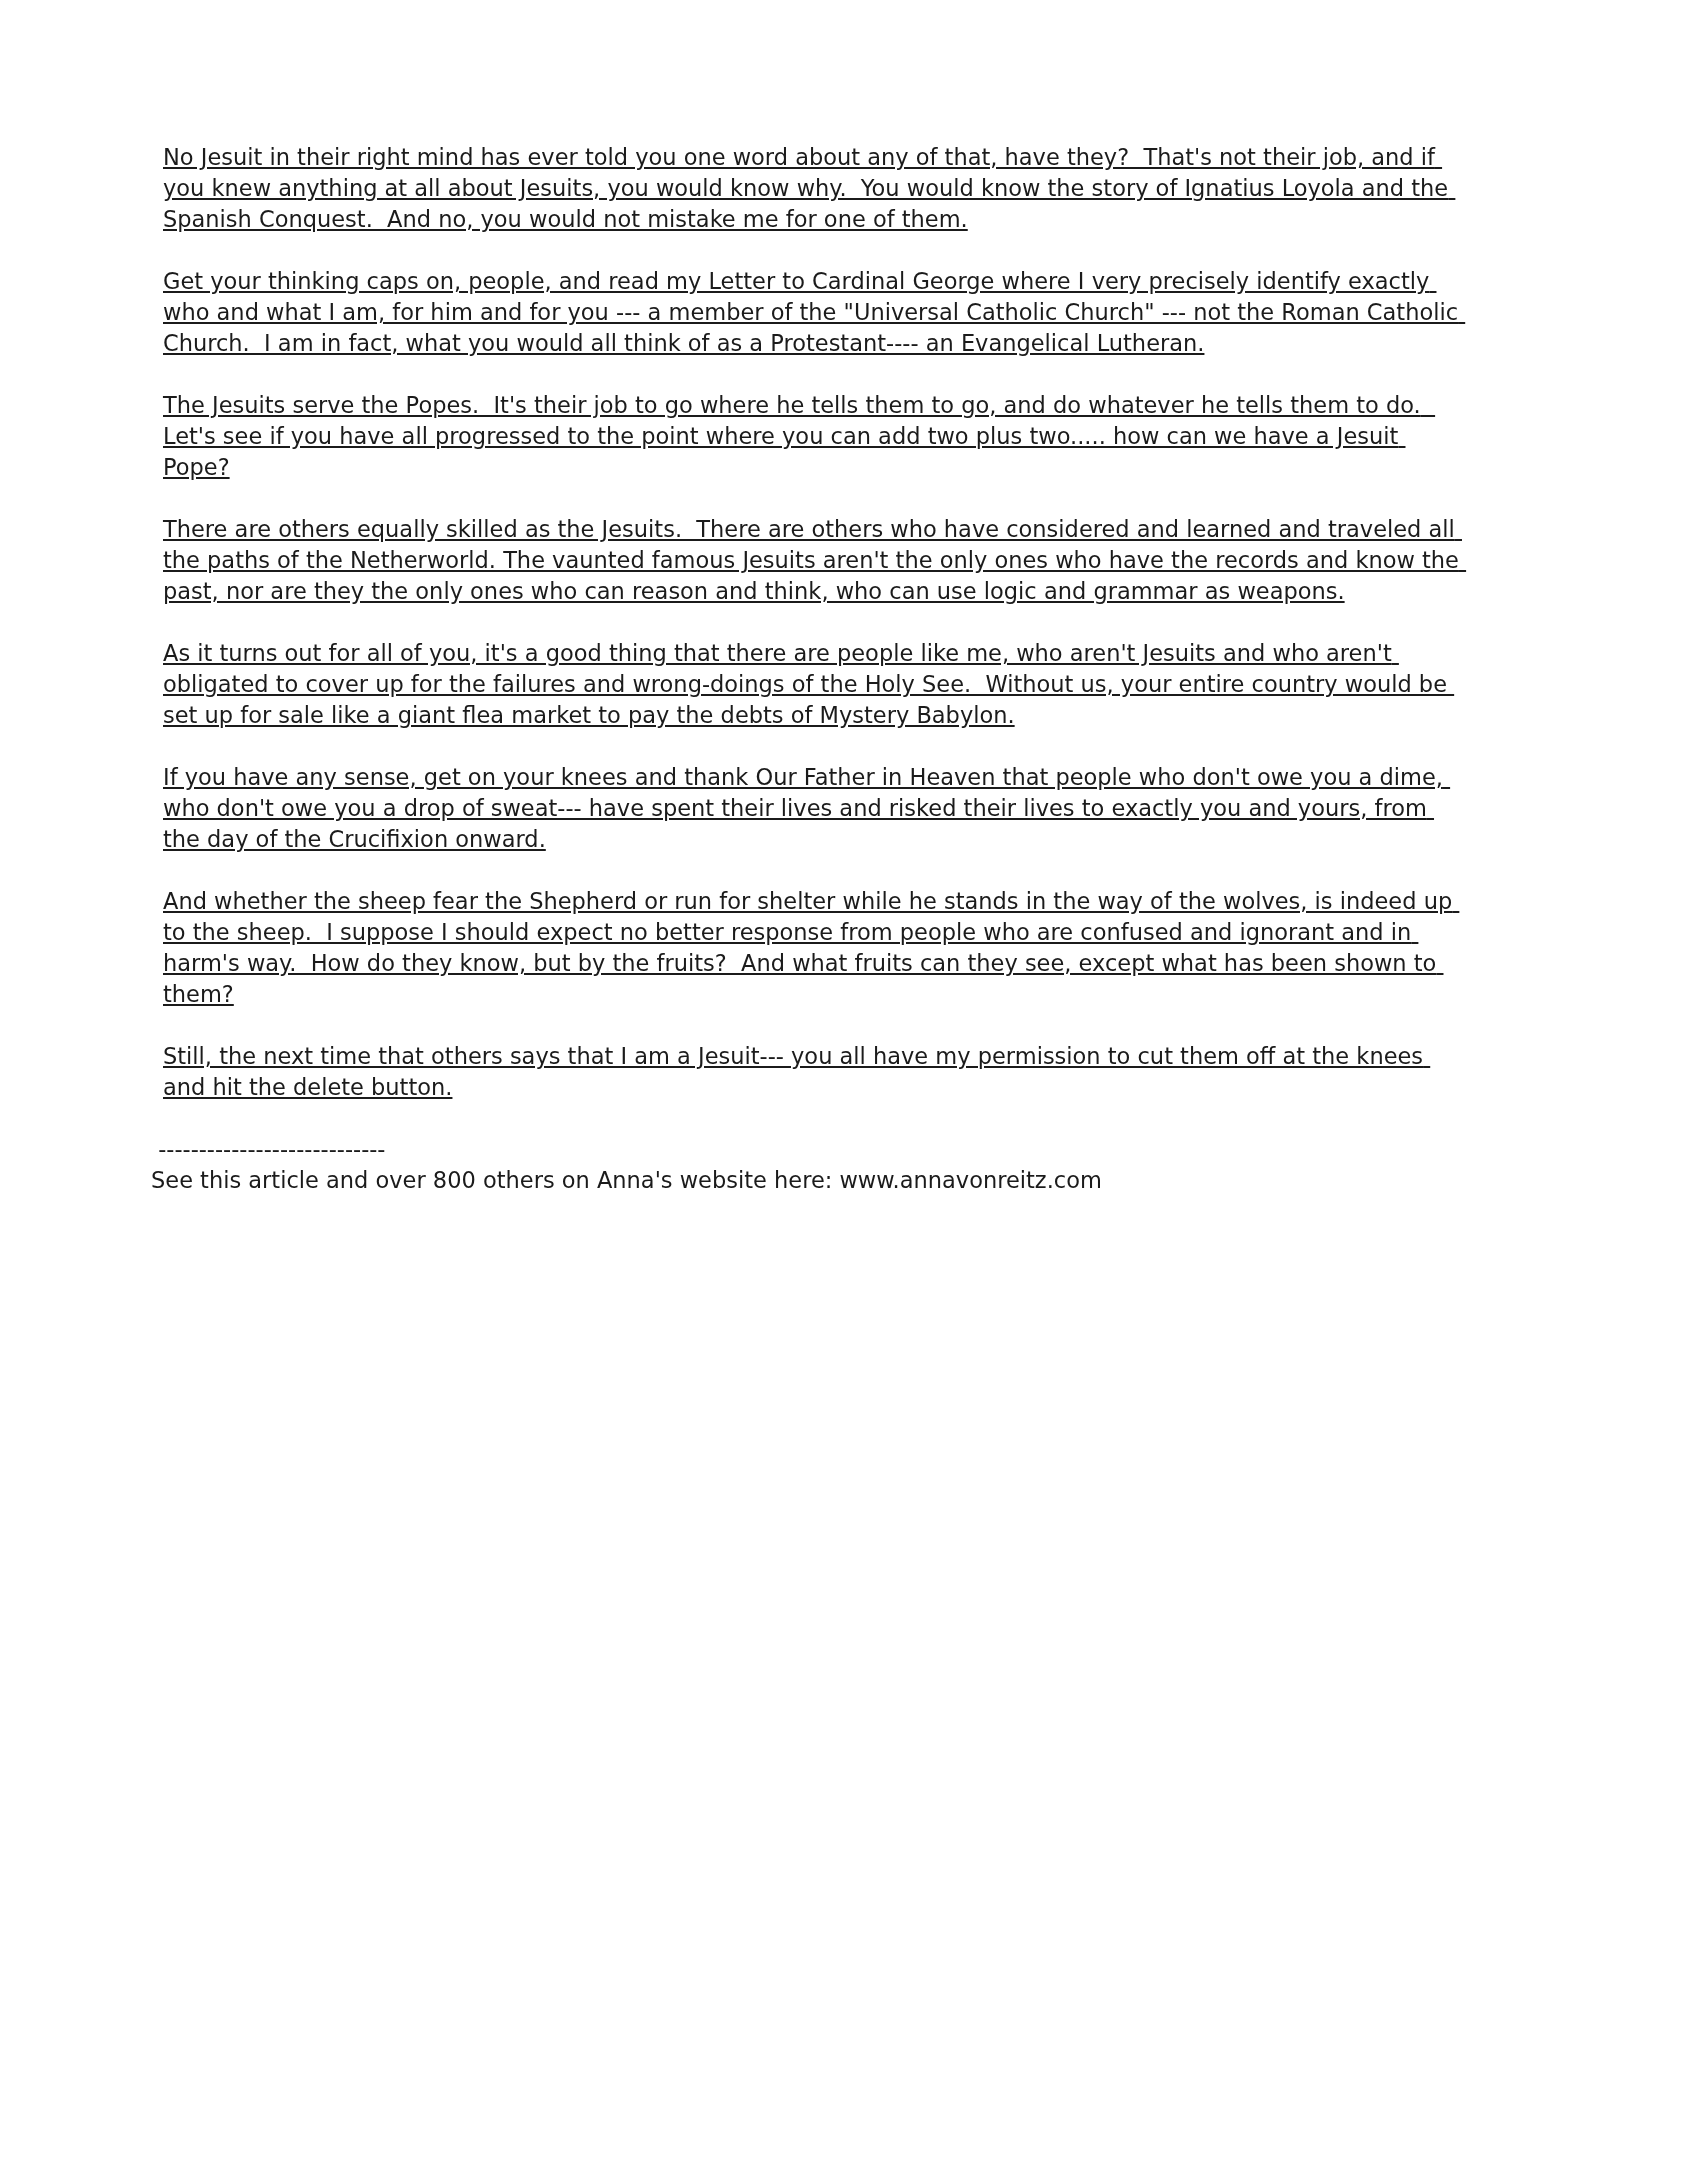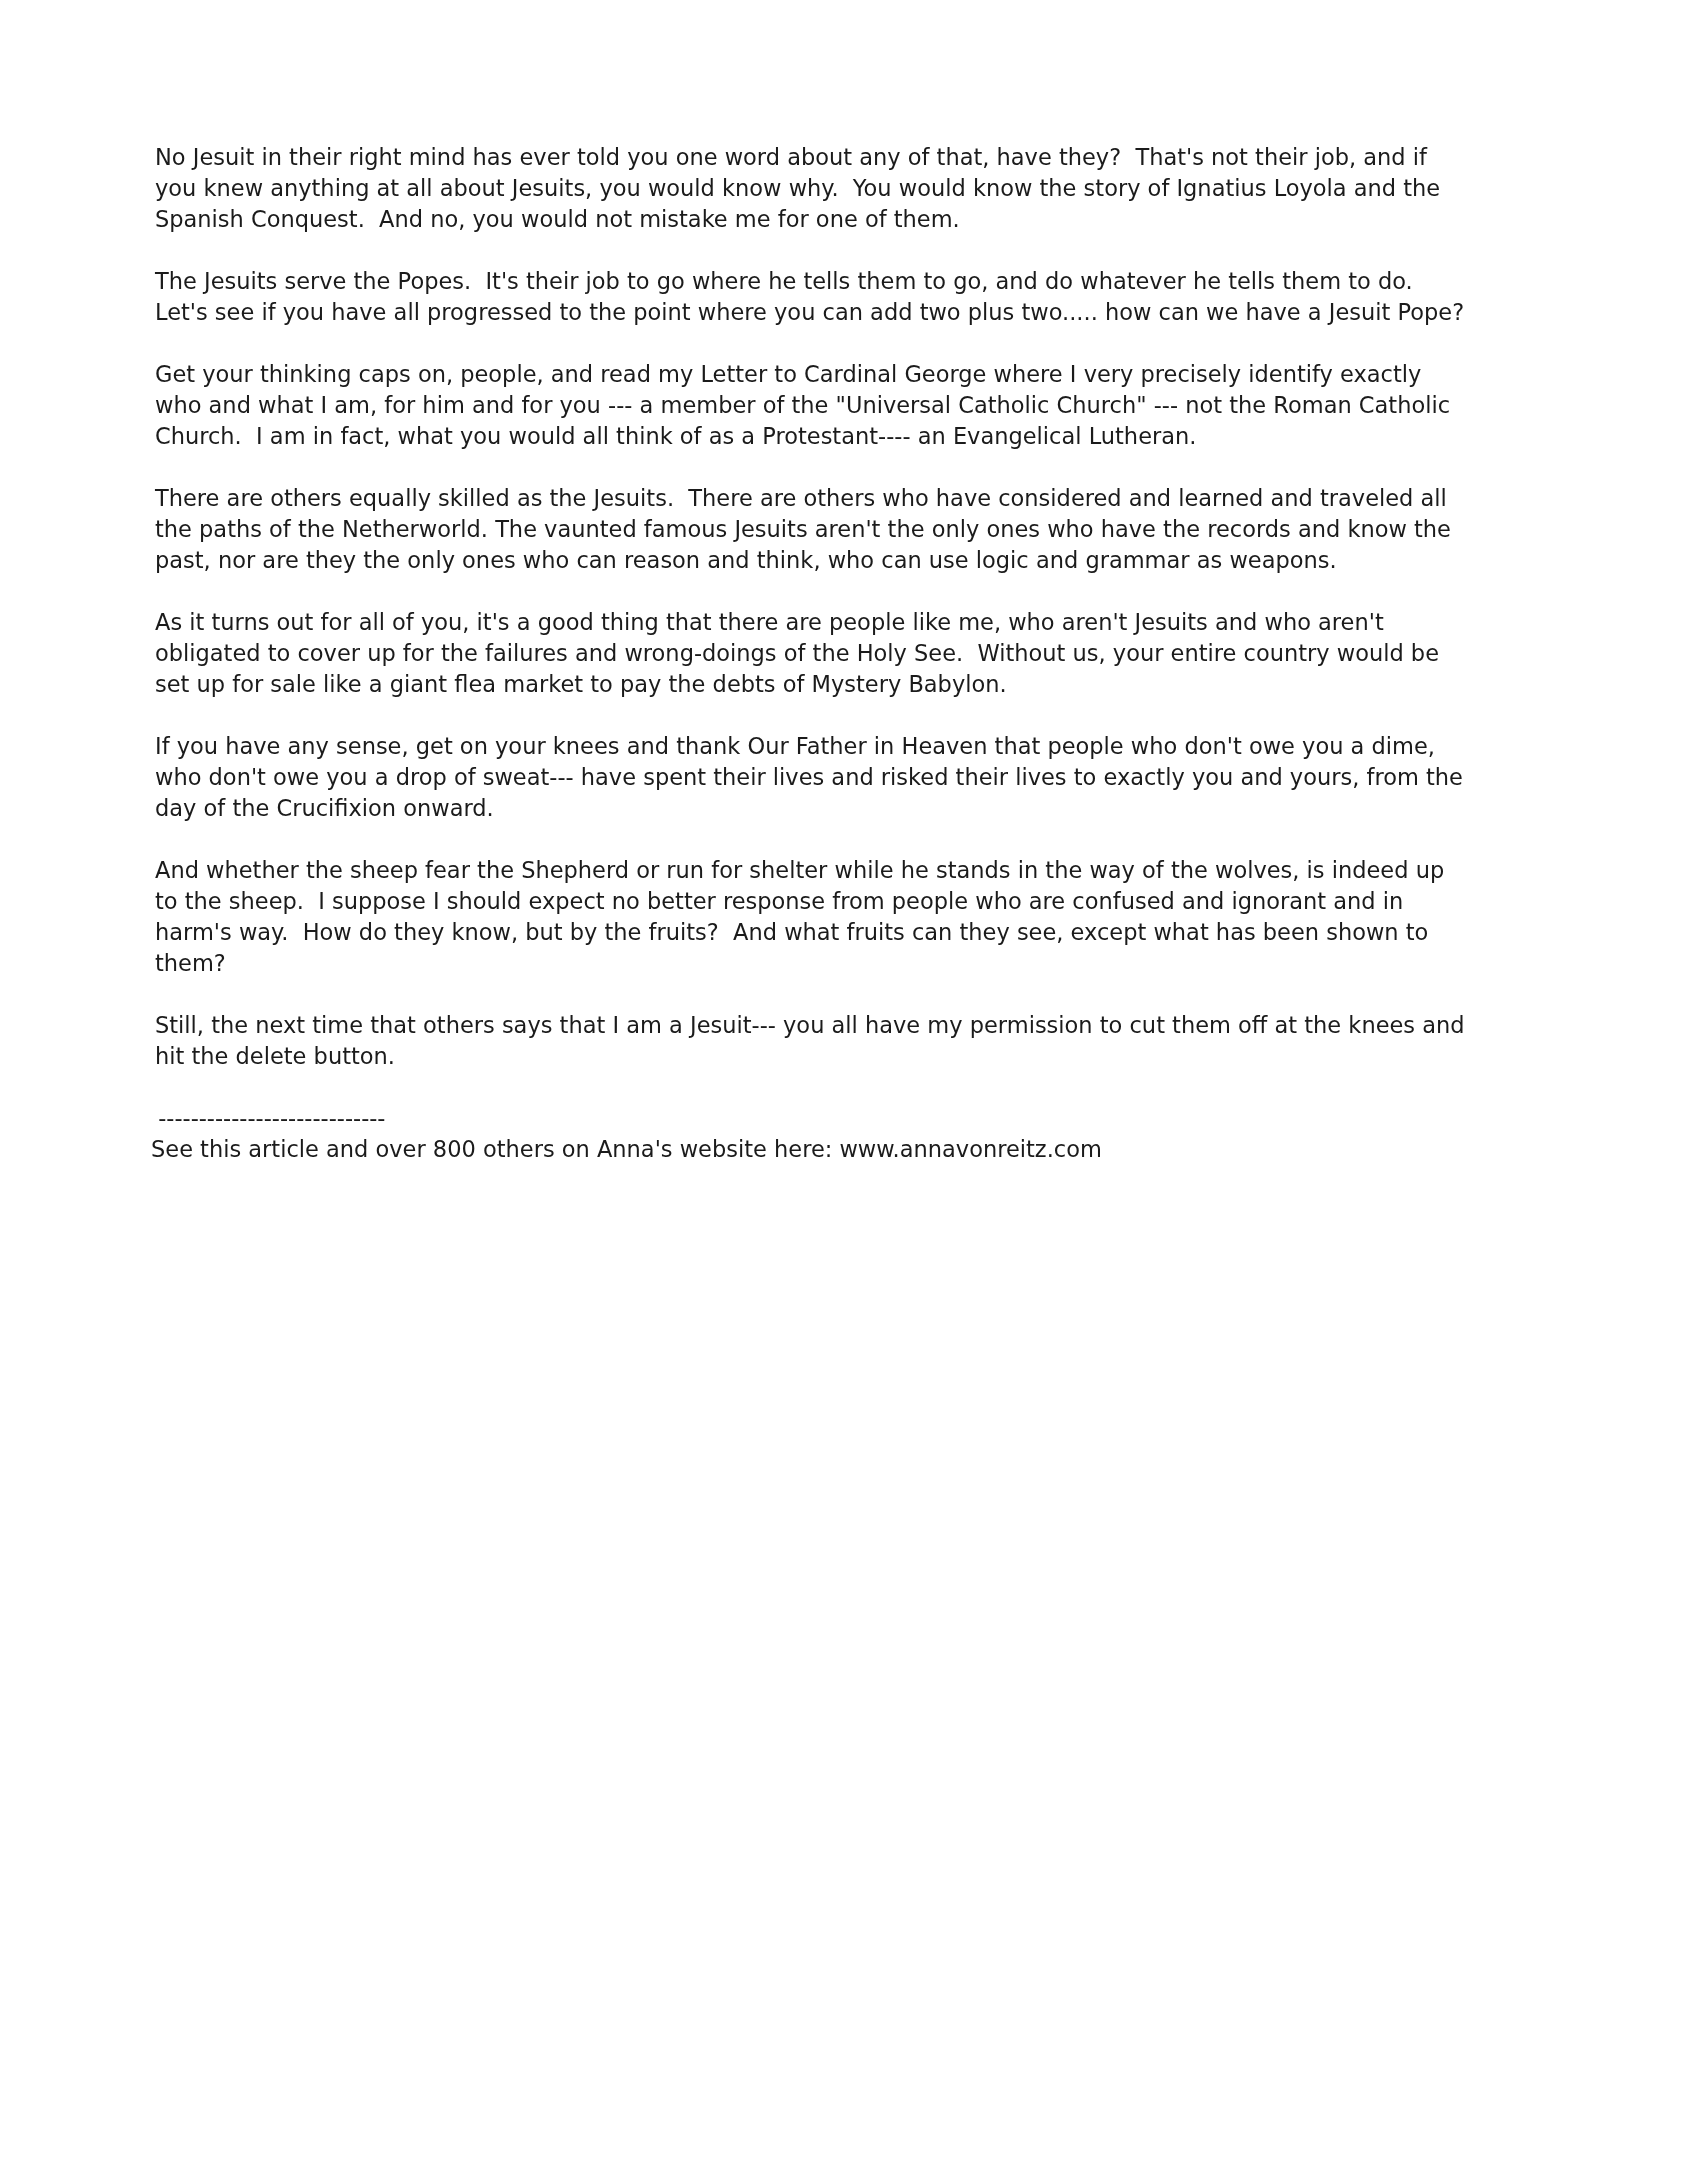--- a/index.html
+++ b/index.html
@@ -18,39 +18,40 @@
   }
   .content {
     position: absolute;
     left: 151px;
     top: 142px;
     width: 1317px;
     font-size: 22.5px;
     line-height: 31px;
   }
   .para {
-    margin: 0 0 31px 4px;
+    margin: 0 0 31px 12px;
     white-space: pre-wrap;
+    text-decoration: underline;
   }
   .footer {
     margin-top: 0;
   }
   .footer-line {
     white-space: pre-wrap;
   }
 </style>
 </head>
 <body>
 
 <div class="page">
   <div class="content">
     <div>
         <p class="para">No Jesuit in their right mind has ever told you one word about any of that, have they?  That's not their job, and if you knew anything at all about Jesuits, you would know why.  You would know the story of Ignatius Loyola and the Spanish Conquest.  And no, you would not mistake me for one of them.</p>
+        <p class="para">Get your thinking caps on, people, and read my Letter to Cardinal George where I very precisely identify exactly who and what I am, for him and for you --- a member of the "Universal Catholic Church" --- not the Roman Catholic Church.  I am in fact, what you would all think of as a Protestant---- an Evangelical Lutheran.</p>
         <p class="para">The Jesuits serve the Popes.  It's their job to go where he tells them to go, and do whatever he tells them to do.  Let's see if you have all progressed to the point where you can add two plus two..... how can we have a Jesuit Pope?</p>
-        <p class="para">Get your thinking caps on, people, and read my Letter to Cardinal George where I very precisely identify exactly who and what I am, for him and for you --- a member of the "Universal Catholic Church" --- not the Roman Catholic Church.  I am in fact, what you would all think of as a Protestant---- an Evangelical Lutheran.</p>
         <p class="para">There are others equally skilled as the Jesuits.  There are others who have considered and learned and traveled all the paths of the Netherworld. The vaunted famous Jesuits aren't the only ones who have the records and know the past, nor are they the only ones who can reason and think, who can use logic and grammar as weapons.</p>
         <p class="para">As it turns out for all of you, it's a good thing that there are people like me, who aren't Jesuits and who aren't obligated to cover up for the failures and wrong-doings of the Holy See.  Without us, your entire country would be set up for sale like a giant flea market to pay the debts of Mystery Babylon.</p>
         <p class="para">If you have any sense, get on your knees and thank Our Father in Heaven that people who don't owe you a dime, who don't owe you a drop of sweat--- have spent their lives and risked their lives to exactly you and yours, from the day of the Crucifixion onward.</p>
         <p class="para">And whether the sheep fear the Shepherd or run for shelter while he stands in the way of the wolves, is indeed up to the sheep.  I suppose I should expect no better response from people who are confused and ignorant and in harm's way.  How do they know, but by the fruits?  And what fruits can they see, except what has been shown to them?</p>
         <p class="para">Still, the next time that others says that I am a Jesuit--- you all have my permission to cut them off at the knees and hit the delete button.</p>
       </div>
     <div class="footer">
       <div class="footer-line"> ----------------------------</div>
       <div class="footer-line">See this article and over 800 others on Anna's website here: www.annavonreitz.com</div>
     </div>

